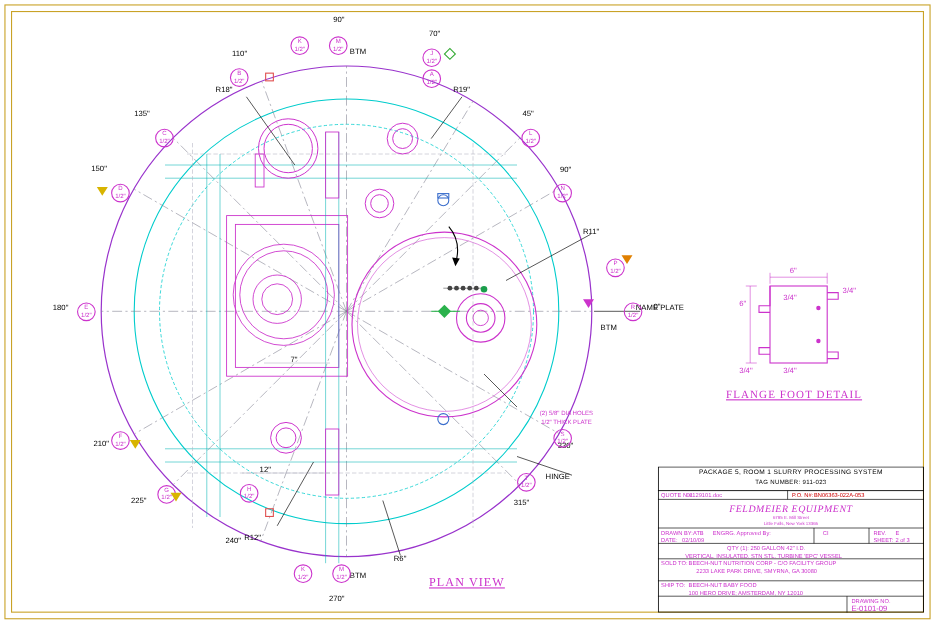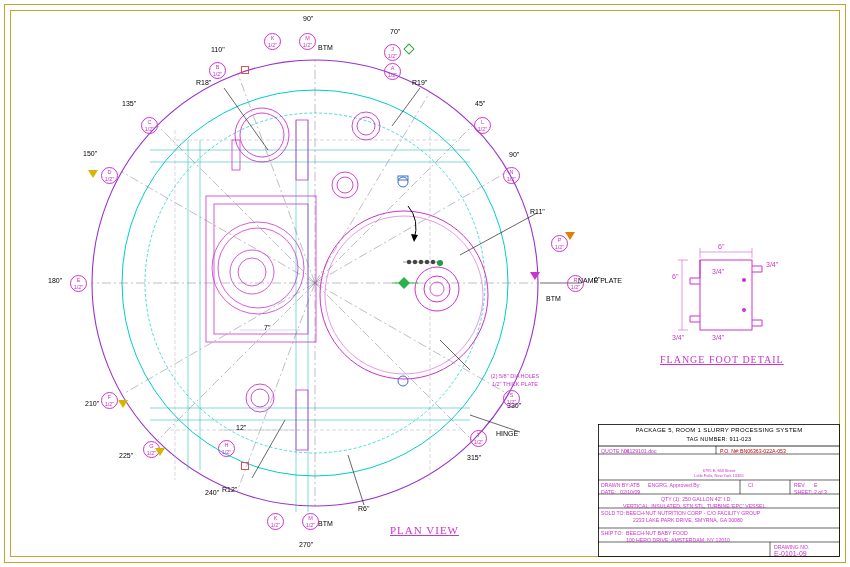--- a/index.html
+++ b/index.html
@@ -394,20 +394,21 @@
     </svg>
 
     <div class="tb-top-txt" style="top:3px;">PACKAGE 5, ROOM 1 SLURRY PROCESSING SYSTEM</div>
     <div class="tb-top-txt" style="top:12px; font-size:5.5px;">TAG NUMBER: 911-023</div>
 
     <div class="tb-cell mag" style="left:3px; top:24px;">QUOTE N #</div>
     <div class="tb-cell mag" style="left:26px; top:24px;">01129101.doc</div>
     <div class="tb-cell red" style="left:122px; top:24px;">P.O. N#:</div>
     <div class="tb-cell red" style="left:142px; top:24px;">BN06363-022A-053</div>
 
+    <div class="tb-company" style="top:33px;">FELDMEIER EQUIPMENT</div>
     <div class="tb-addr" style="top:44px;">6795 E. Mill Street</div>
     <div class="tb-addr" style="top:49px;">Little Falls, New York 13365</div>
 
     <div class="tb-cell mag" style="left:3px; top:58px;">DRAWN BY:</div>
     <div class="tb-cell mag" style="left:32px; top:58px;">ATB</div>
     <div class="tb-cell mag" style="left:50px; top:58px;">ENGRG. Approved By:</div>
     <div class="tb-cell mag" style="left:150px; top:58px;">CI</div>
     <div class="tb-cell mag" style="left:196px; top:58px;">REV.</div>
     <div class="tb-cell mag" style="left:216px; top:58px;">E</div>
 

